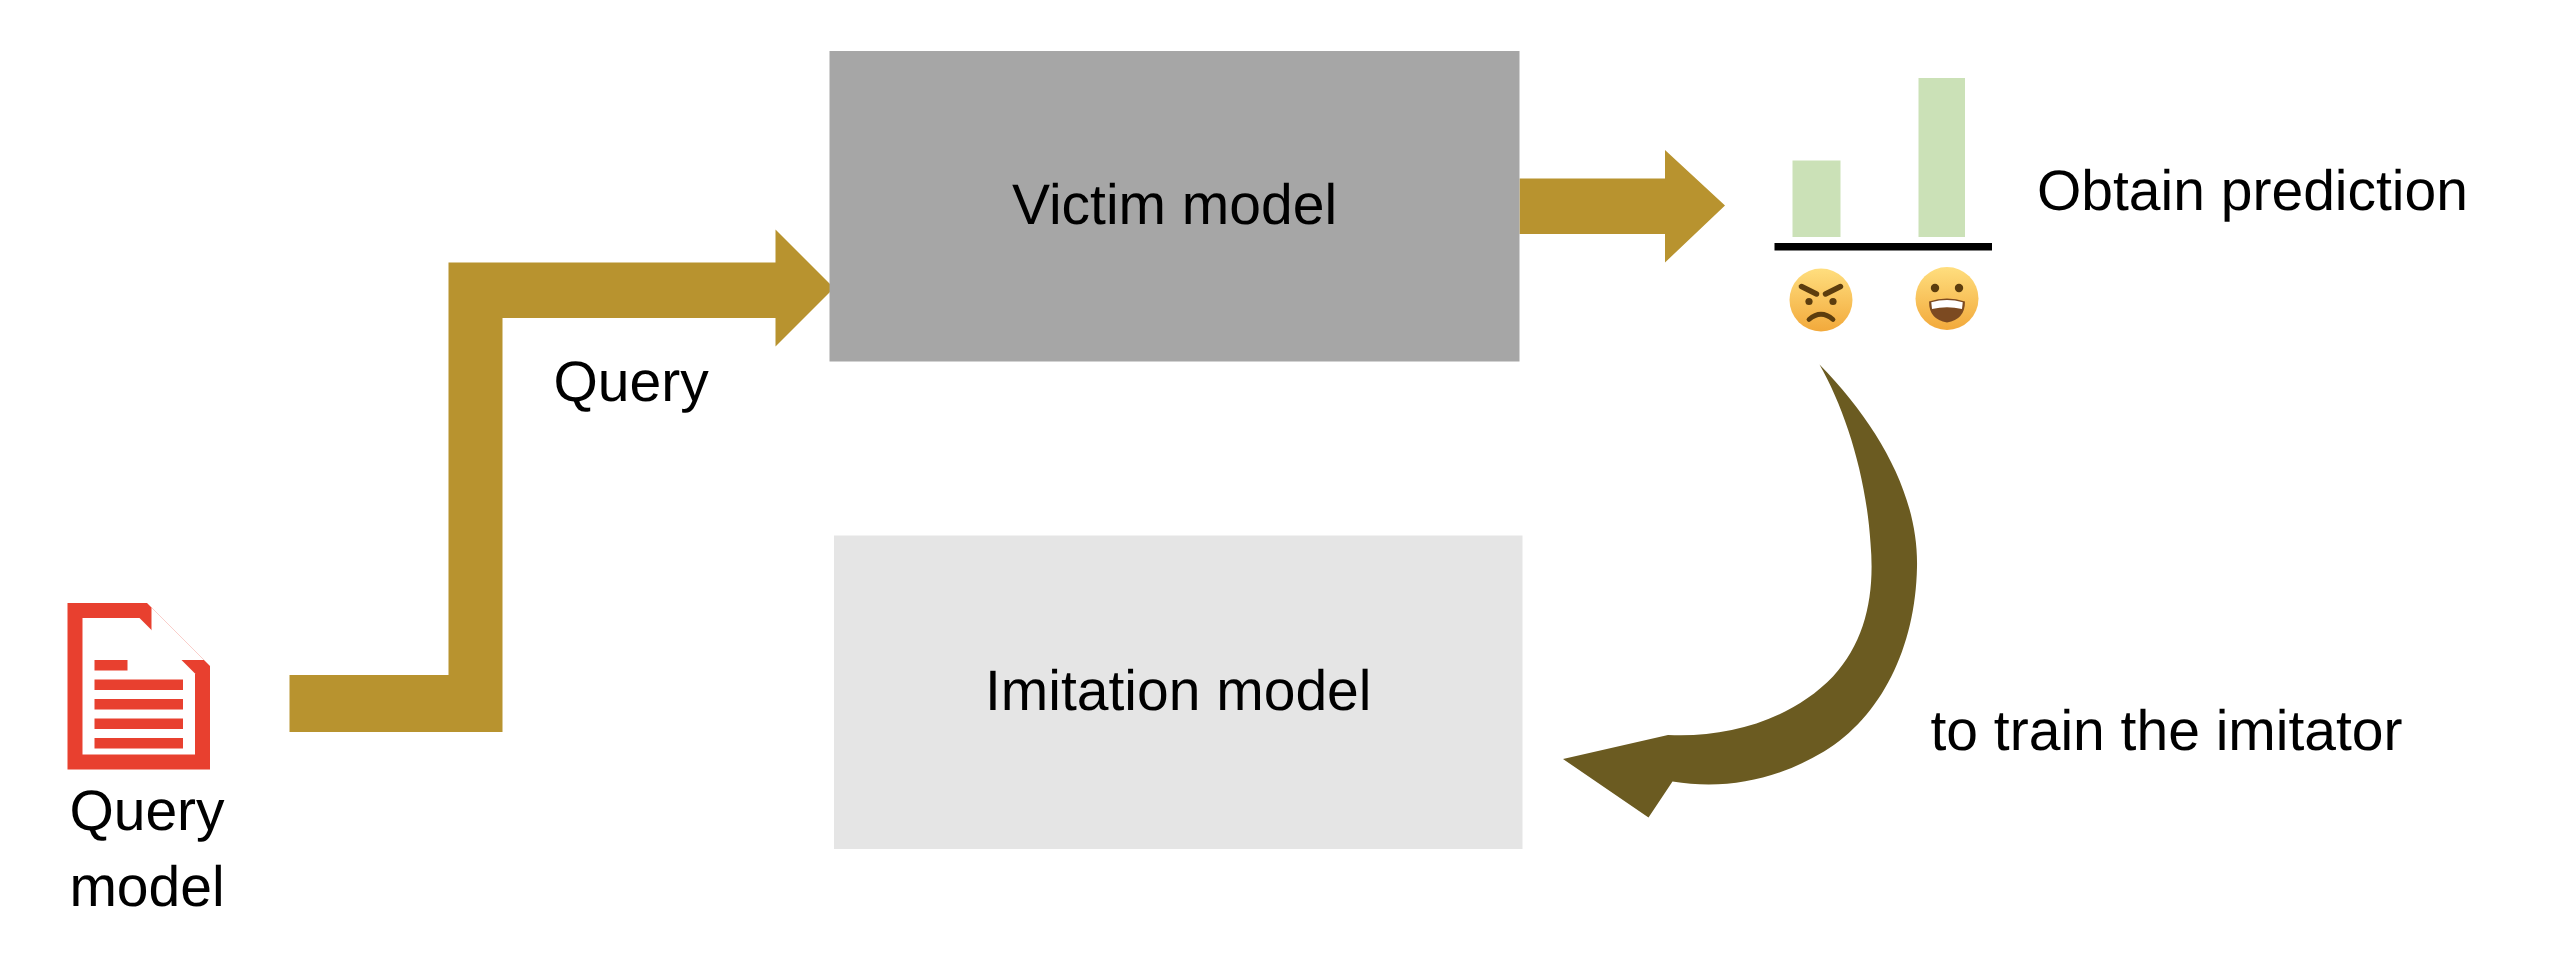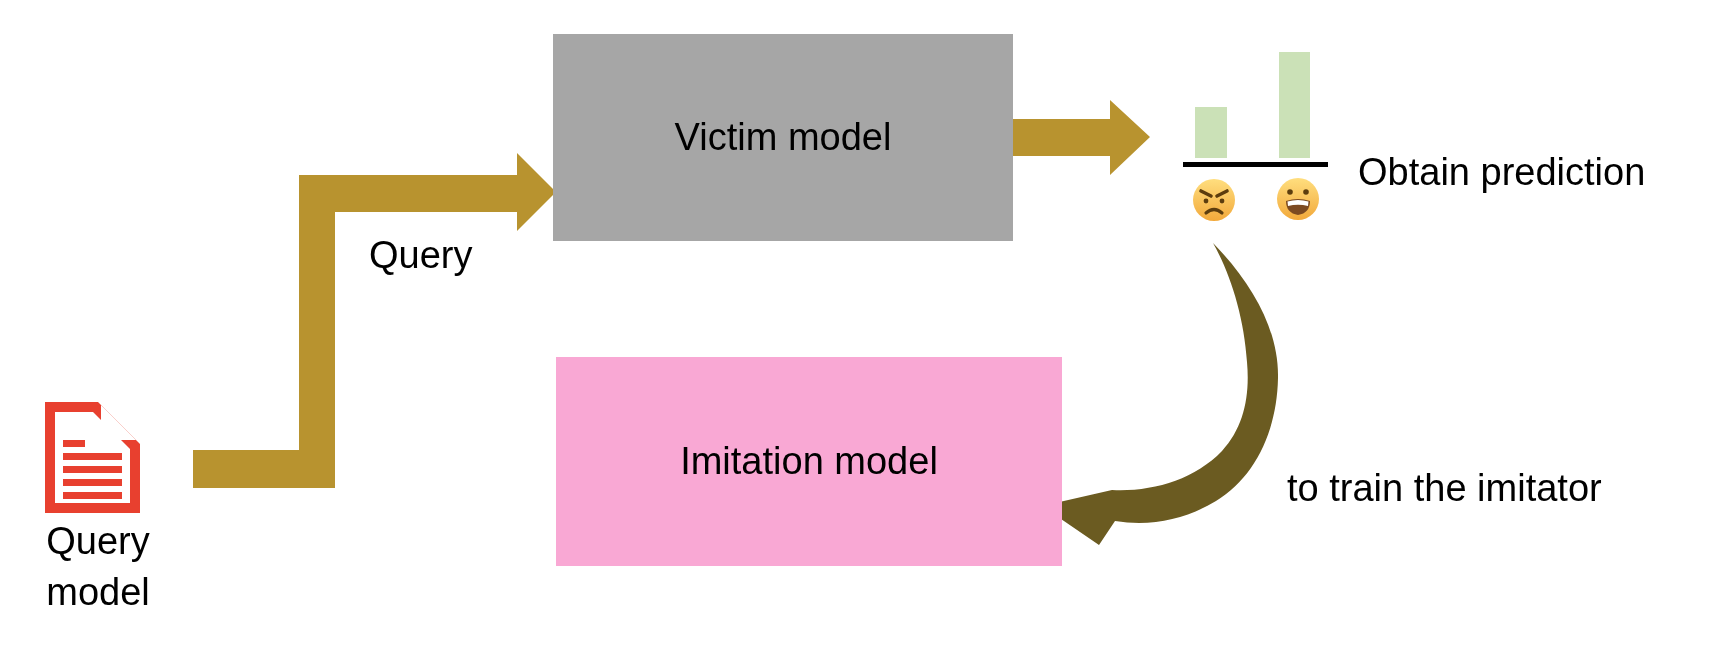--- a/index.html
+++ b/index.html
@@ -32,31 +32,31 @@
     font-size: 38px;
     line-height: 47px;
   }
   #victim-box {
     left: 553px; top: 34px;
     width: 460px; height: 207px;
     background: #A6A6A6;
   }
   #imitator-box {
     left: 556px; top: 357px;
-    width: 506px; height: 209px;
-    background: #f9a8d4;
+    width: 459px; height: 209px;
+    background: #e5e5e5;
   }
   .free-label {
     position: absolute;
     font-size: 38px;
     line-height: 46px;
     white-space: nowrap;
   }
   #query-label { left: 369px; top: 232px; }
-  #obtain-prediction-label { left: 1358px; top: 105px; margin-top: 44px; }
+  #obtain-prediction-label { left: 1358px; top: 105px; }
   #use-prediction-label {
     left: 1287px; top: 358px;
     line-height: 52px;
     white-space: pre; 
   }
   #query-data-label {
     left: 18px; top: 516px;
     width: 160px;
     text-align: center;
     font-size: 38px;

